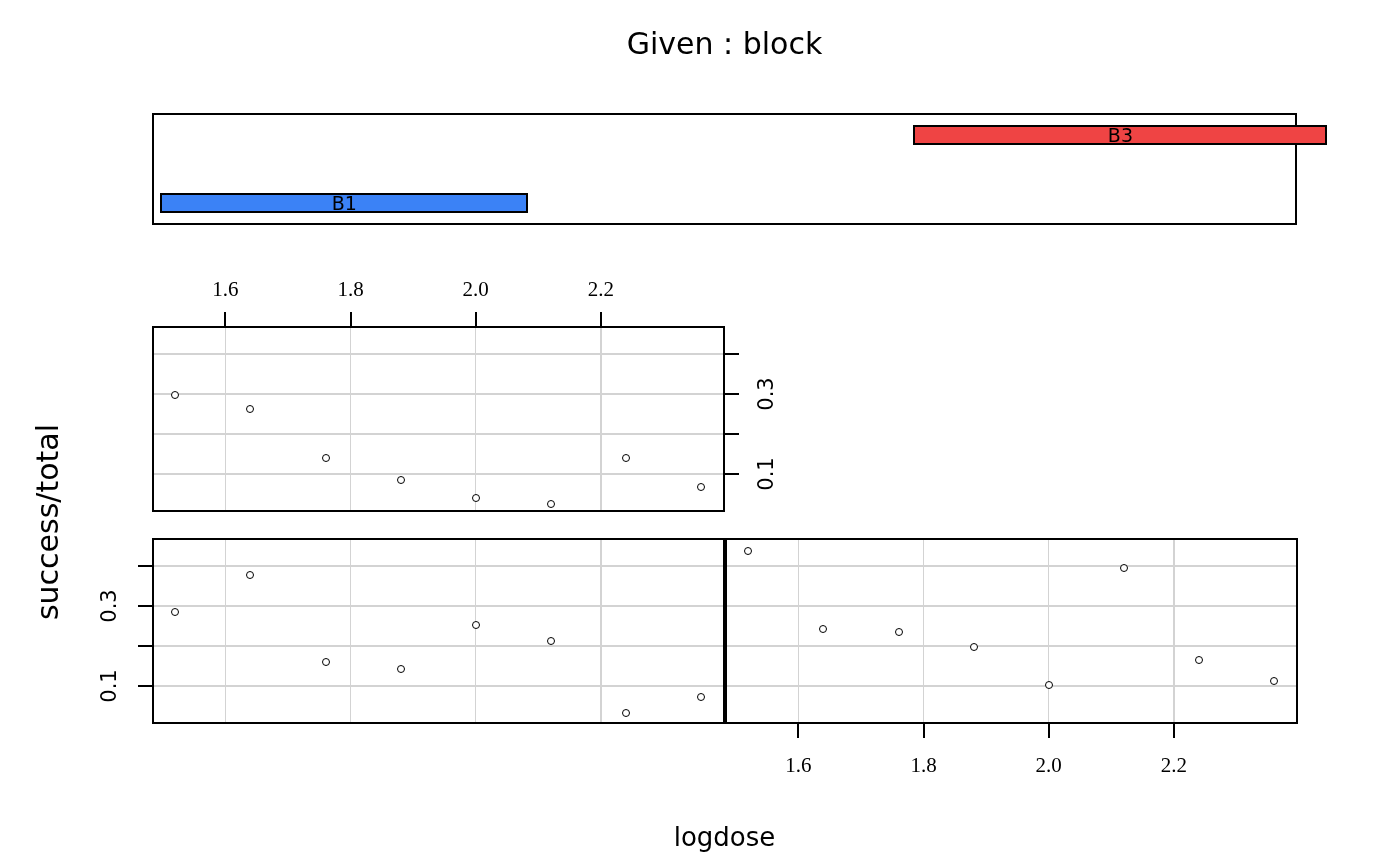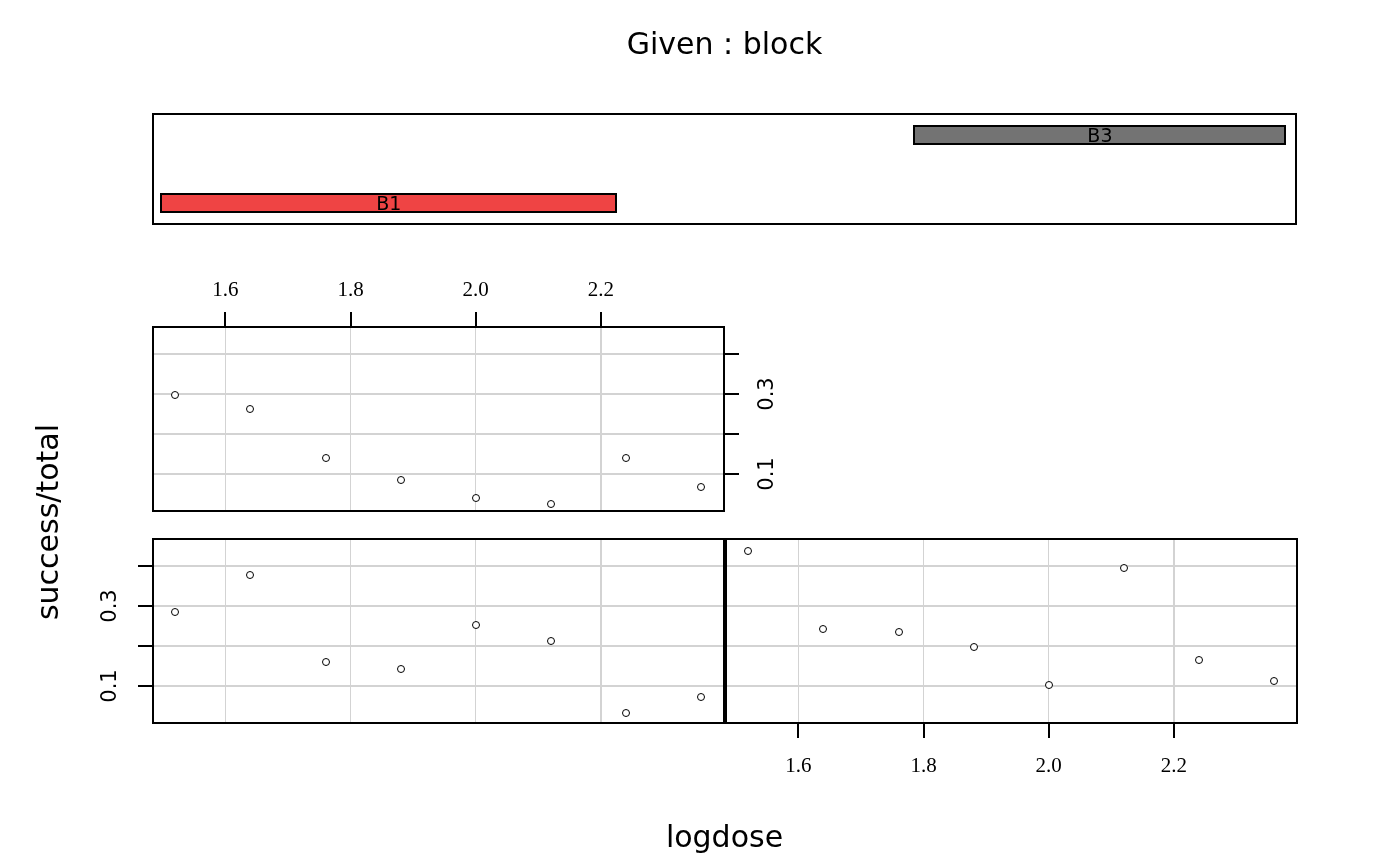--- a/index.html
+++ b/index.html
@@ -29,38 +29,38 @@
   .tick { position:absolute; background:#000; }
   .tick-label { position:absolute; font-size:21px; line-height:26px; }
   .tick-label.horiz { width:80px; text-align:center;font-family:Liberation Serif, serif; }
   .tick-label.vert { transform:translate(-50%,-50%) rotate(-90deg); white-space:nowrap; }
   .point {
     position:absolute; width:8px; height:8px; border-radius:50%;
     box-sizing:border-box; background:#fff; transform:translate(-50%,-50%);
   }
   .xlabel {
     position:absolute; left:152px; width:1145px; top:820px;
-    text-align:center; font-size:30px; line-height:34px;
+    text-align:center; font-size:26px; line-height:34px;
   }
   .ylabel {
     position:absolute; left:48px; top:522px; font-size:30px; line-height:34px;
     transform:translate(-50%,-50%) rotate(-90deg); white-space:nowrap;
   }
 </style>
 </head>
 <body>
 
 <div class="figure">
   <div class="title">Given : block</div>
 
   <div class="given-box" id="given-box">
-      <div class="shingle-bar" style="left: 6.27613px; width: 457px; top: 78px; background: #ef4444;">
+      <div class="shingle-bar" style="left: 6.27613px; width: 368px; top: 78px; background: #3b82f6;">
         <span>B1</span>
       </div>
-      <div class="shingle-bar" style="left: 759.411px; width: 373px; top: 10px; background: #737373;">
+      <div class="shingle-bar" style="left: 759.411px; width: 414px; top: 10px; background: #ef4444;">
         <span>B3</span>
       </div>
     </div>
 
   <div class="panel" style="left:152px; top:326px; width:573px; height:186px;">
       <div class="gridline-v" style="left: 70.6097px; height: 182px; background: rgb(211, 211, 211);"></div>
       <div class="gridline-v" style="left: 195.802px; height: 182px; background: rgb(211, 211, 211);"></div>
       <div class="gridline-v" style="left: 320.995px; height: 182px; background: rgb(211, 211, 211);"></div>
       <div class="gridline-v" style="left: 446.187px; height: 182px; background: rgb(211, 211, 211);"></div>
       <div class="gridline-h" style="top: 145.25px; width: 569px; background: rgb(211, 211, 211);"></div>

